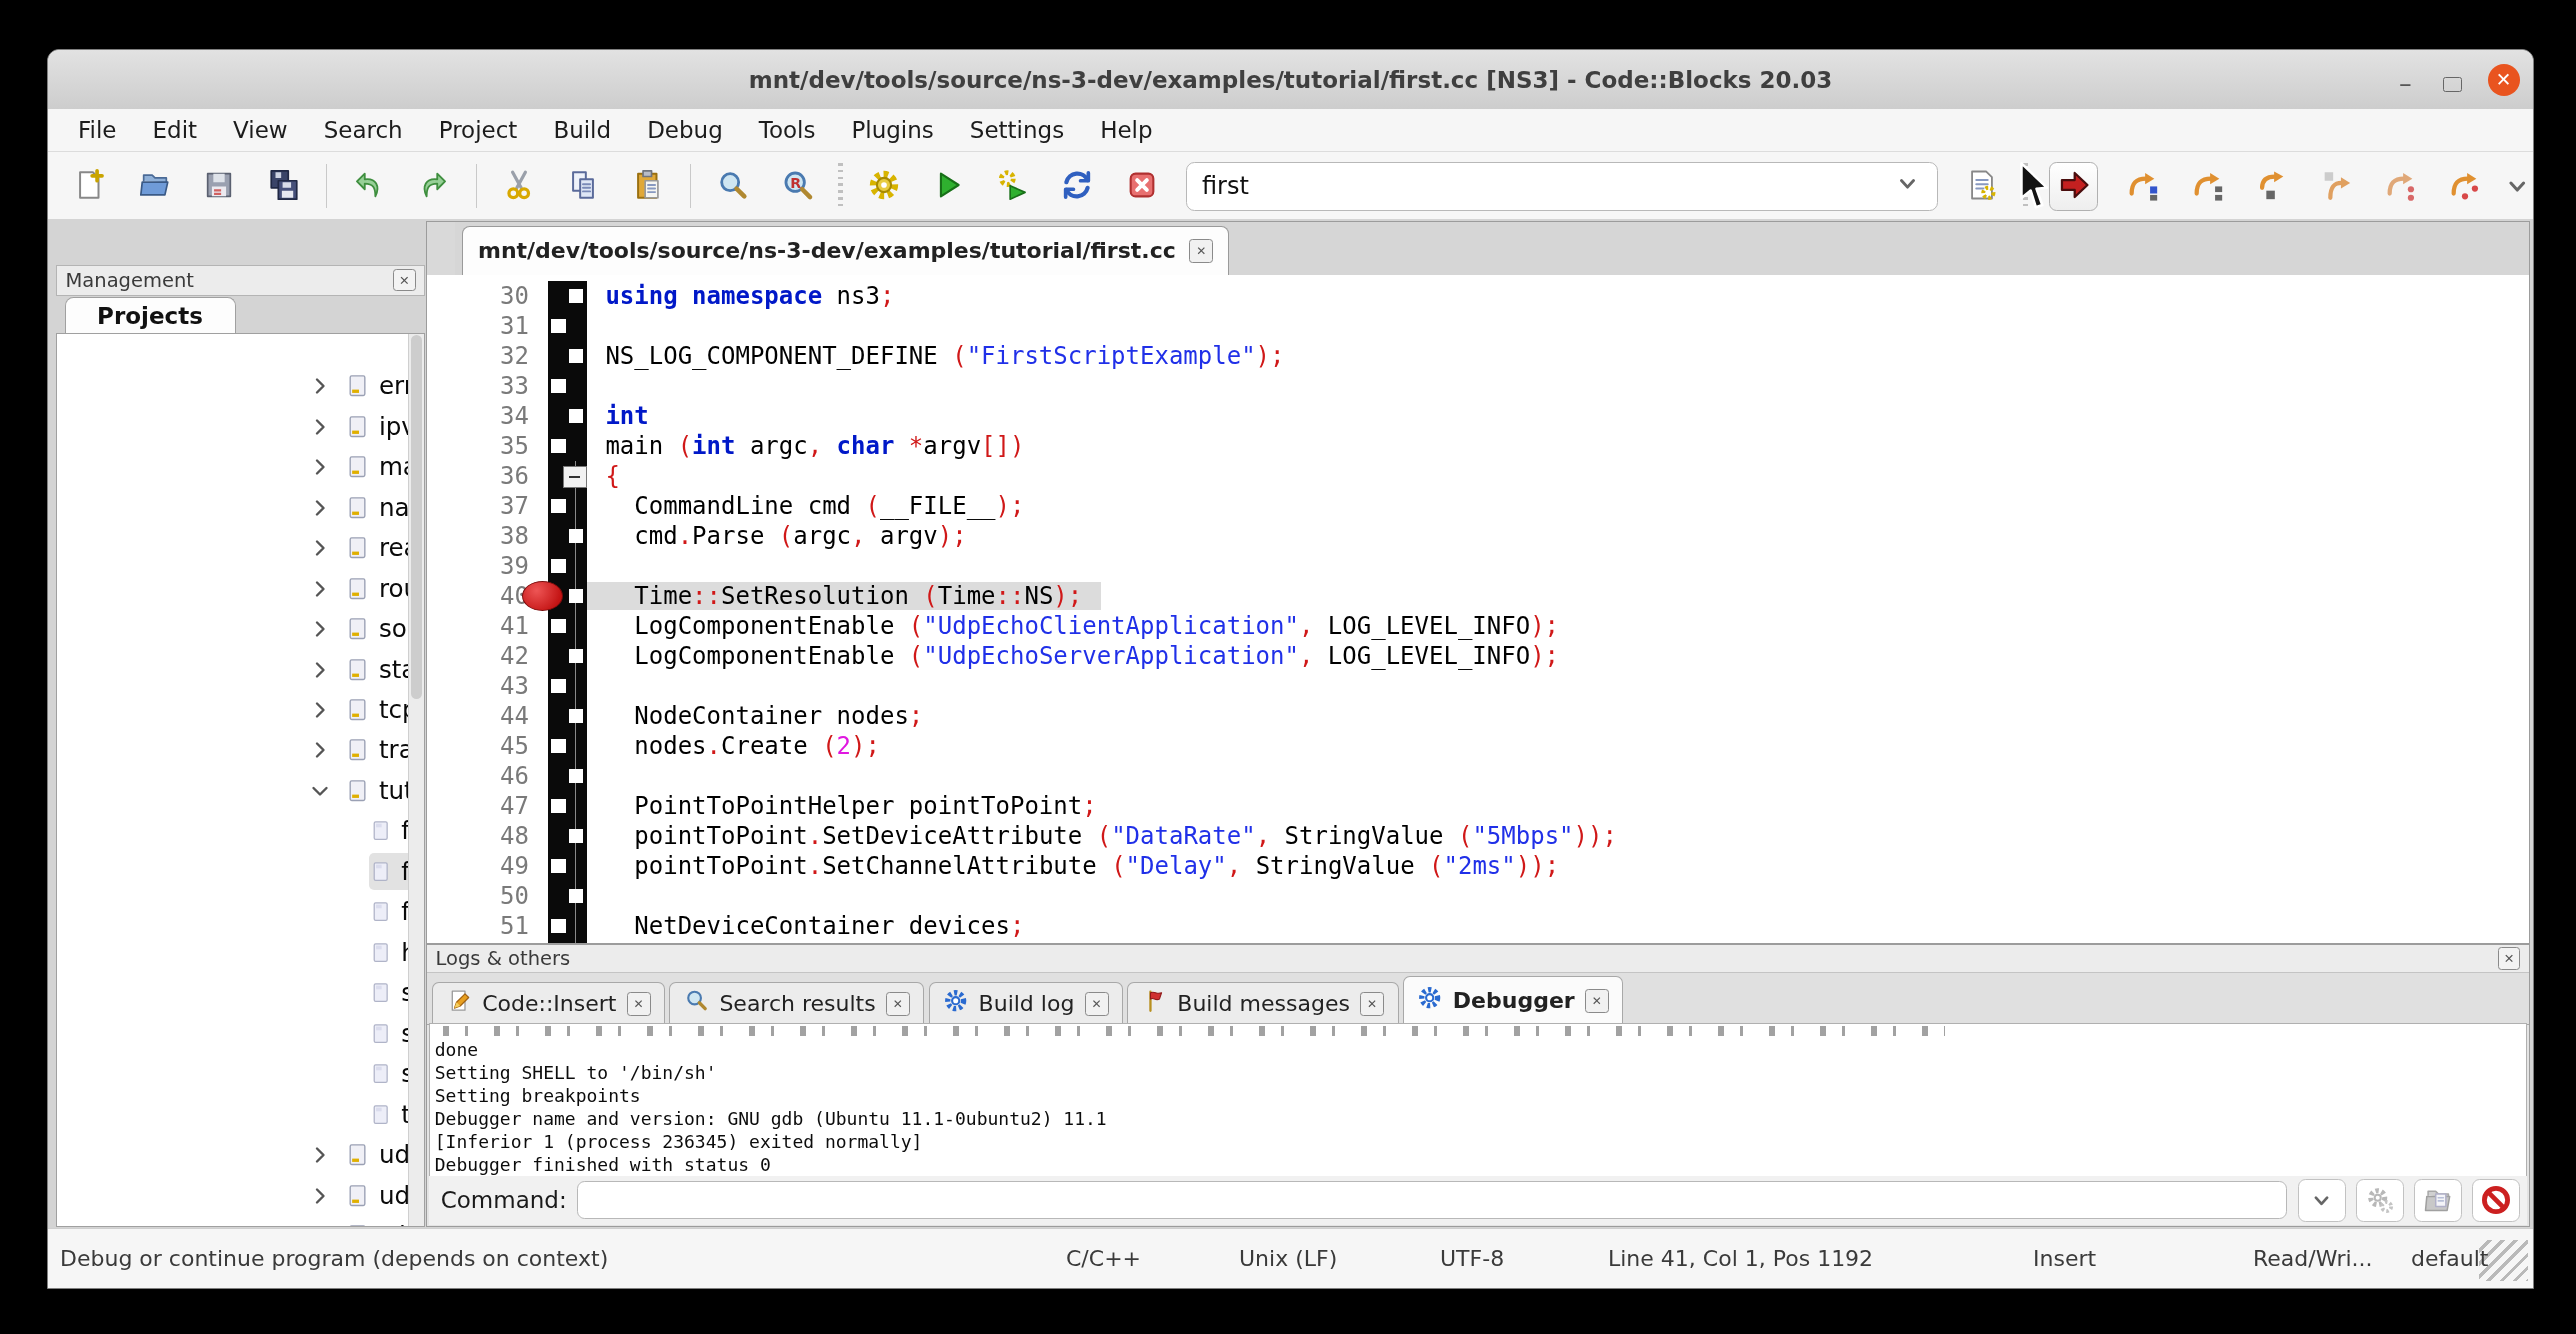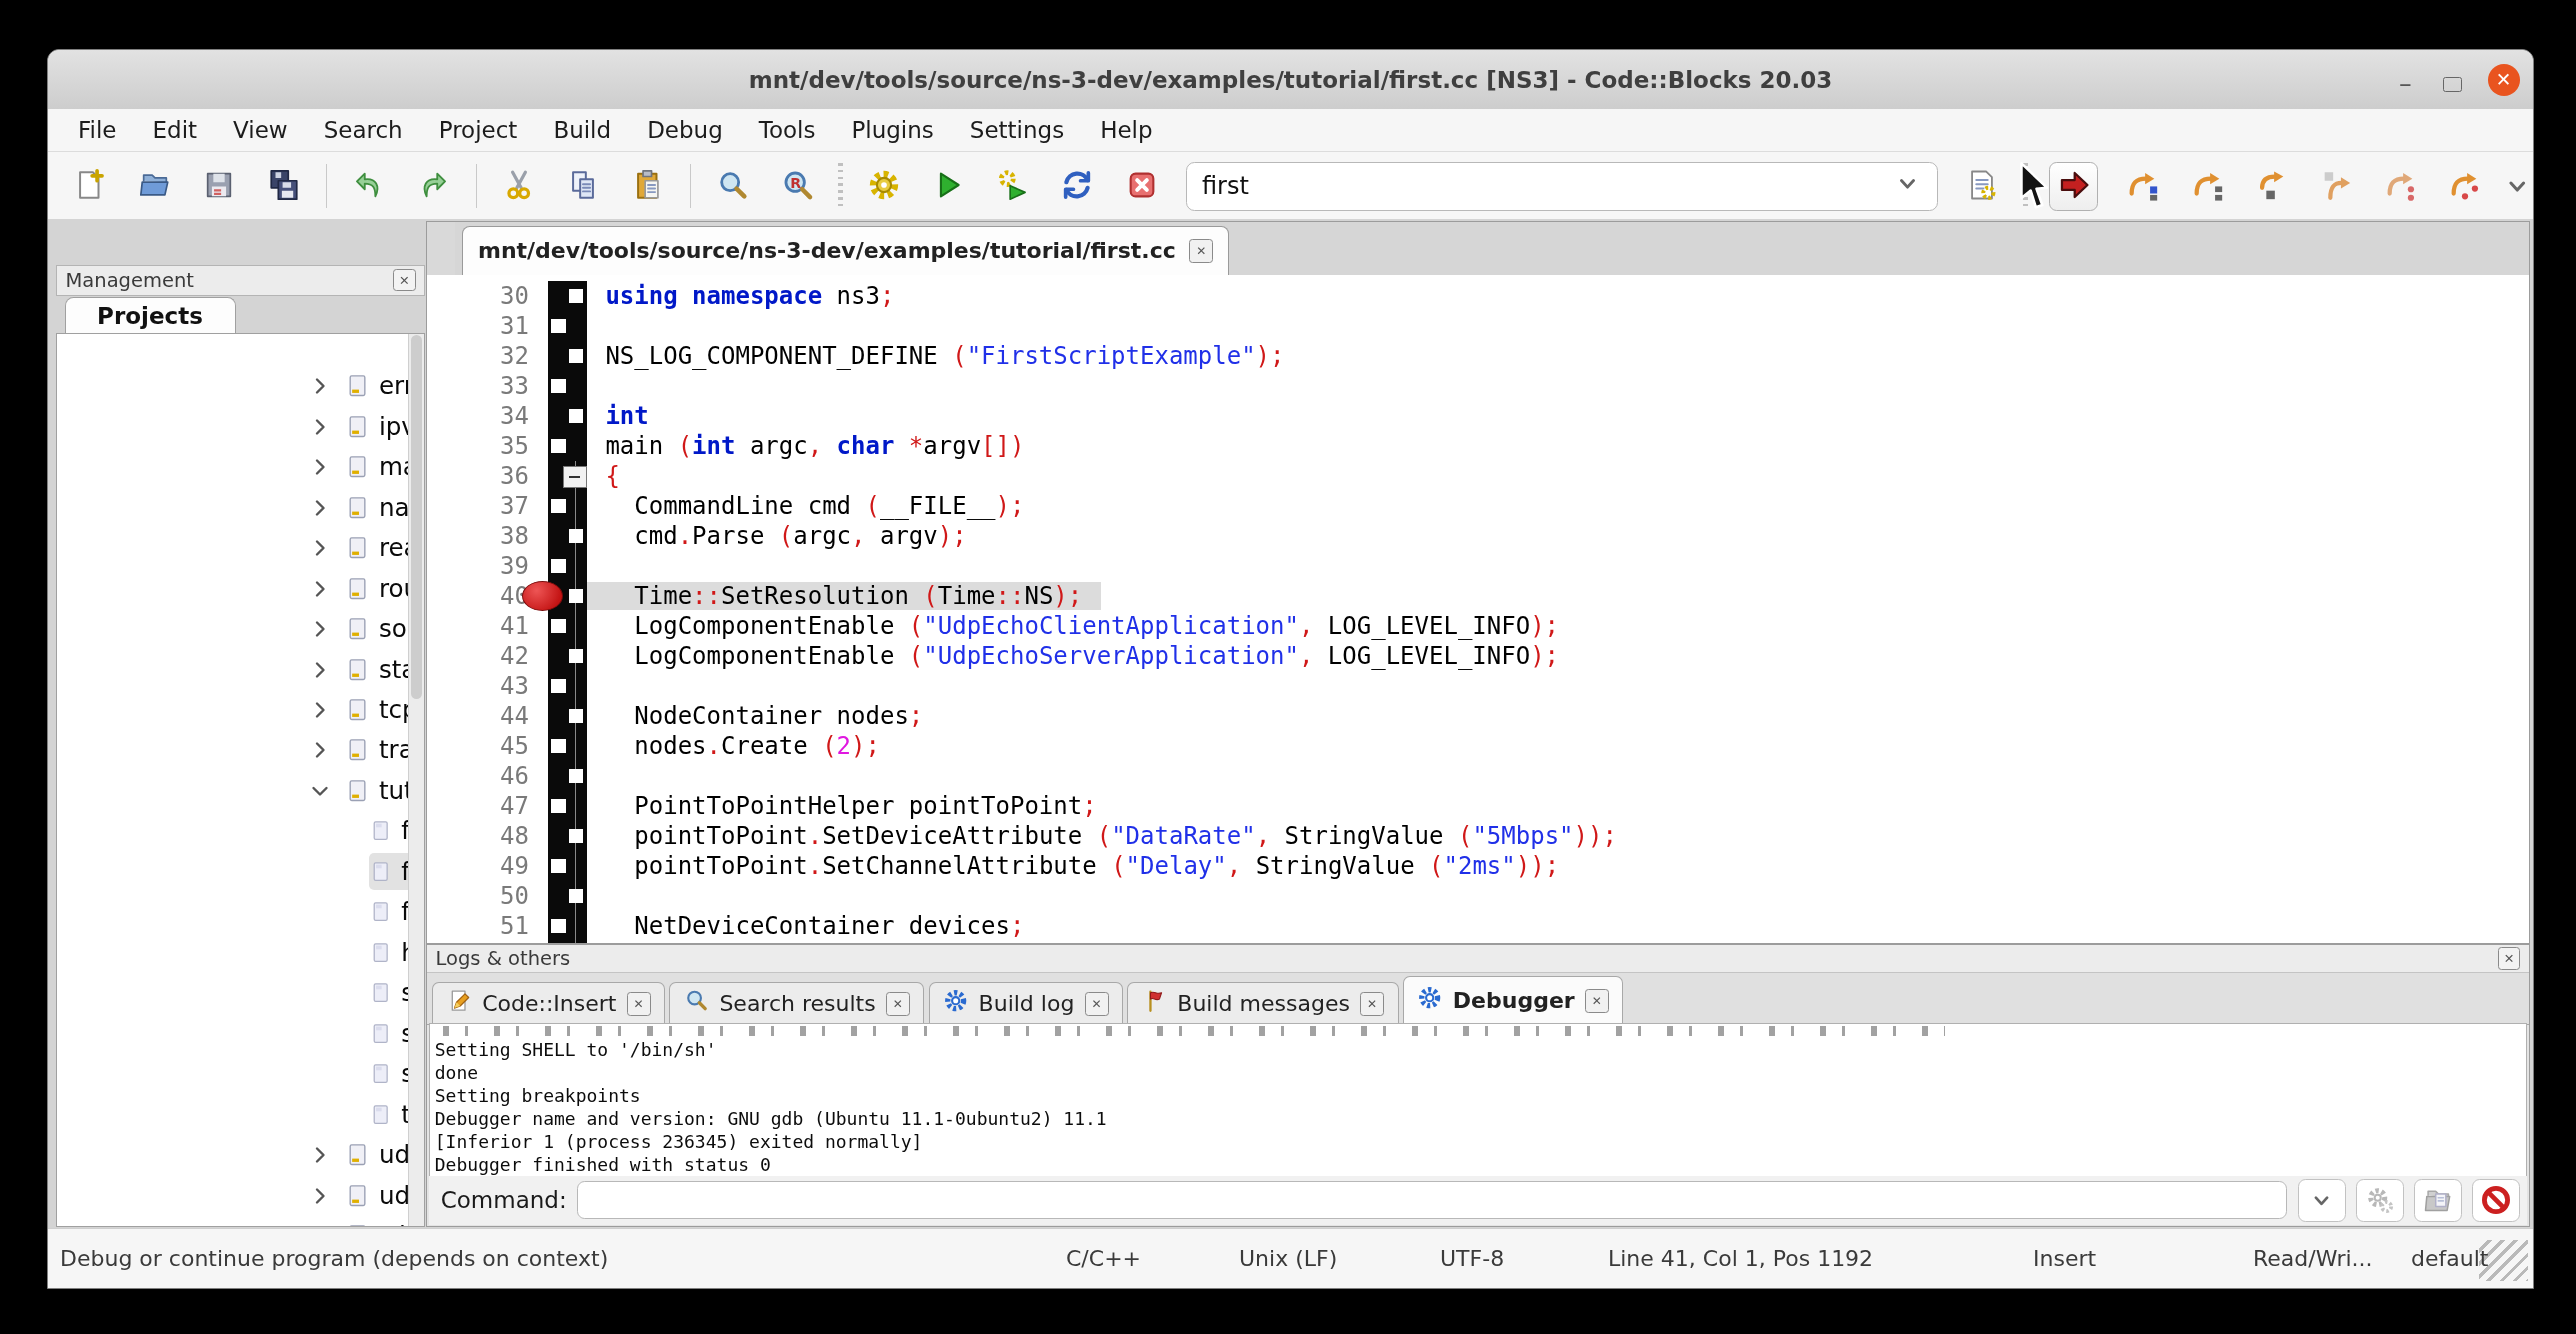--- a/index.html
+++ b/index.html
@@ -849,22 +849,22 @@
             <span><svg width="25.4" height="25.4" viewBox="0 0 24 24">
                 <circle cx="12" cy="12" r="7.5" fill="none" stroke="#2a6ad0" stroke-width="5" stroke-dasharray="3 2.6"></circle>
                 <circle cx="12" cy="12" r="3.4" fill="#fff" stroke="#2a6ad0" stroke-width="2"></circle>
               </svg></span>
             <span>Debugger</span>
             <span class="closebox">✕</span>
           </div>
         </div>
       <div class="log-content" id="logcontent">
           <div class="clip-strip"></div>
+          <div class="log-line">done</div>
           <div class="log-line">Setting SHELL to '/bin/sh'</div>
-          <div class="log-line">done</div>
           <div class="log-line">Setting breakpoints</div>
           <div class="log-line">Debugger name and version: GNU gdb (Ubuntu 11.1-0ubuntu2) 11.1</div>
           <div class="log-line">[Inferior 1 (process 236345) exited normally]</div>
           <div class="log-line">Debugger finished with status 0</div>
         </div>
       <div class="cmd-row">
         <span class="cmd-label">Command:</span>
         <input class="cmd-input" value="" style="">
         <div class="cmd-btn" id="cmdchev">
             <svg width="27" height="27" viewBox="0 0 24 24">

